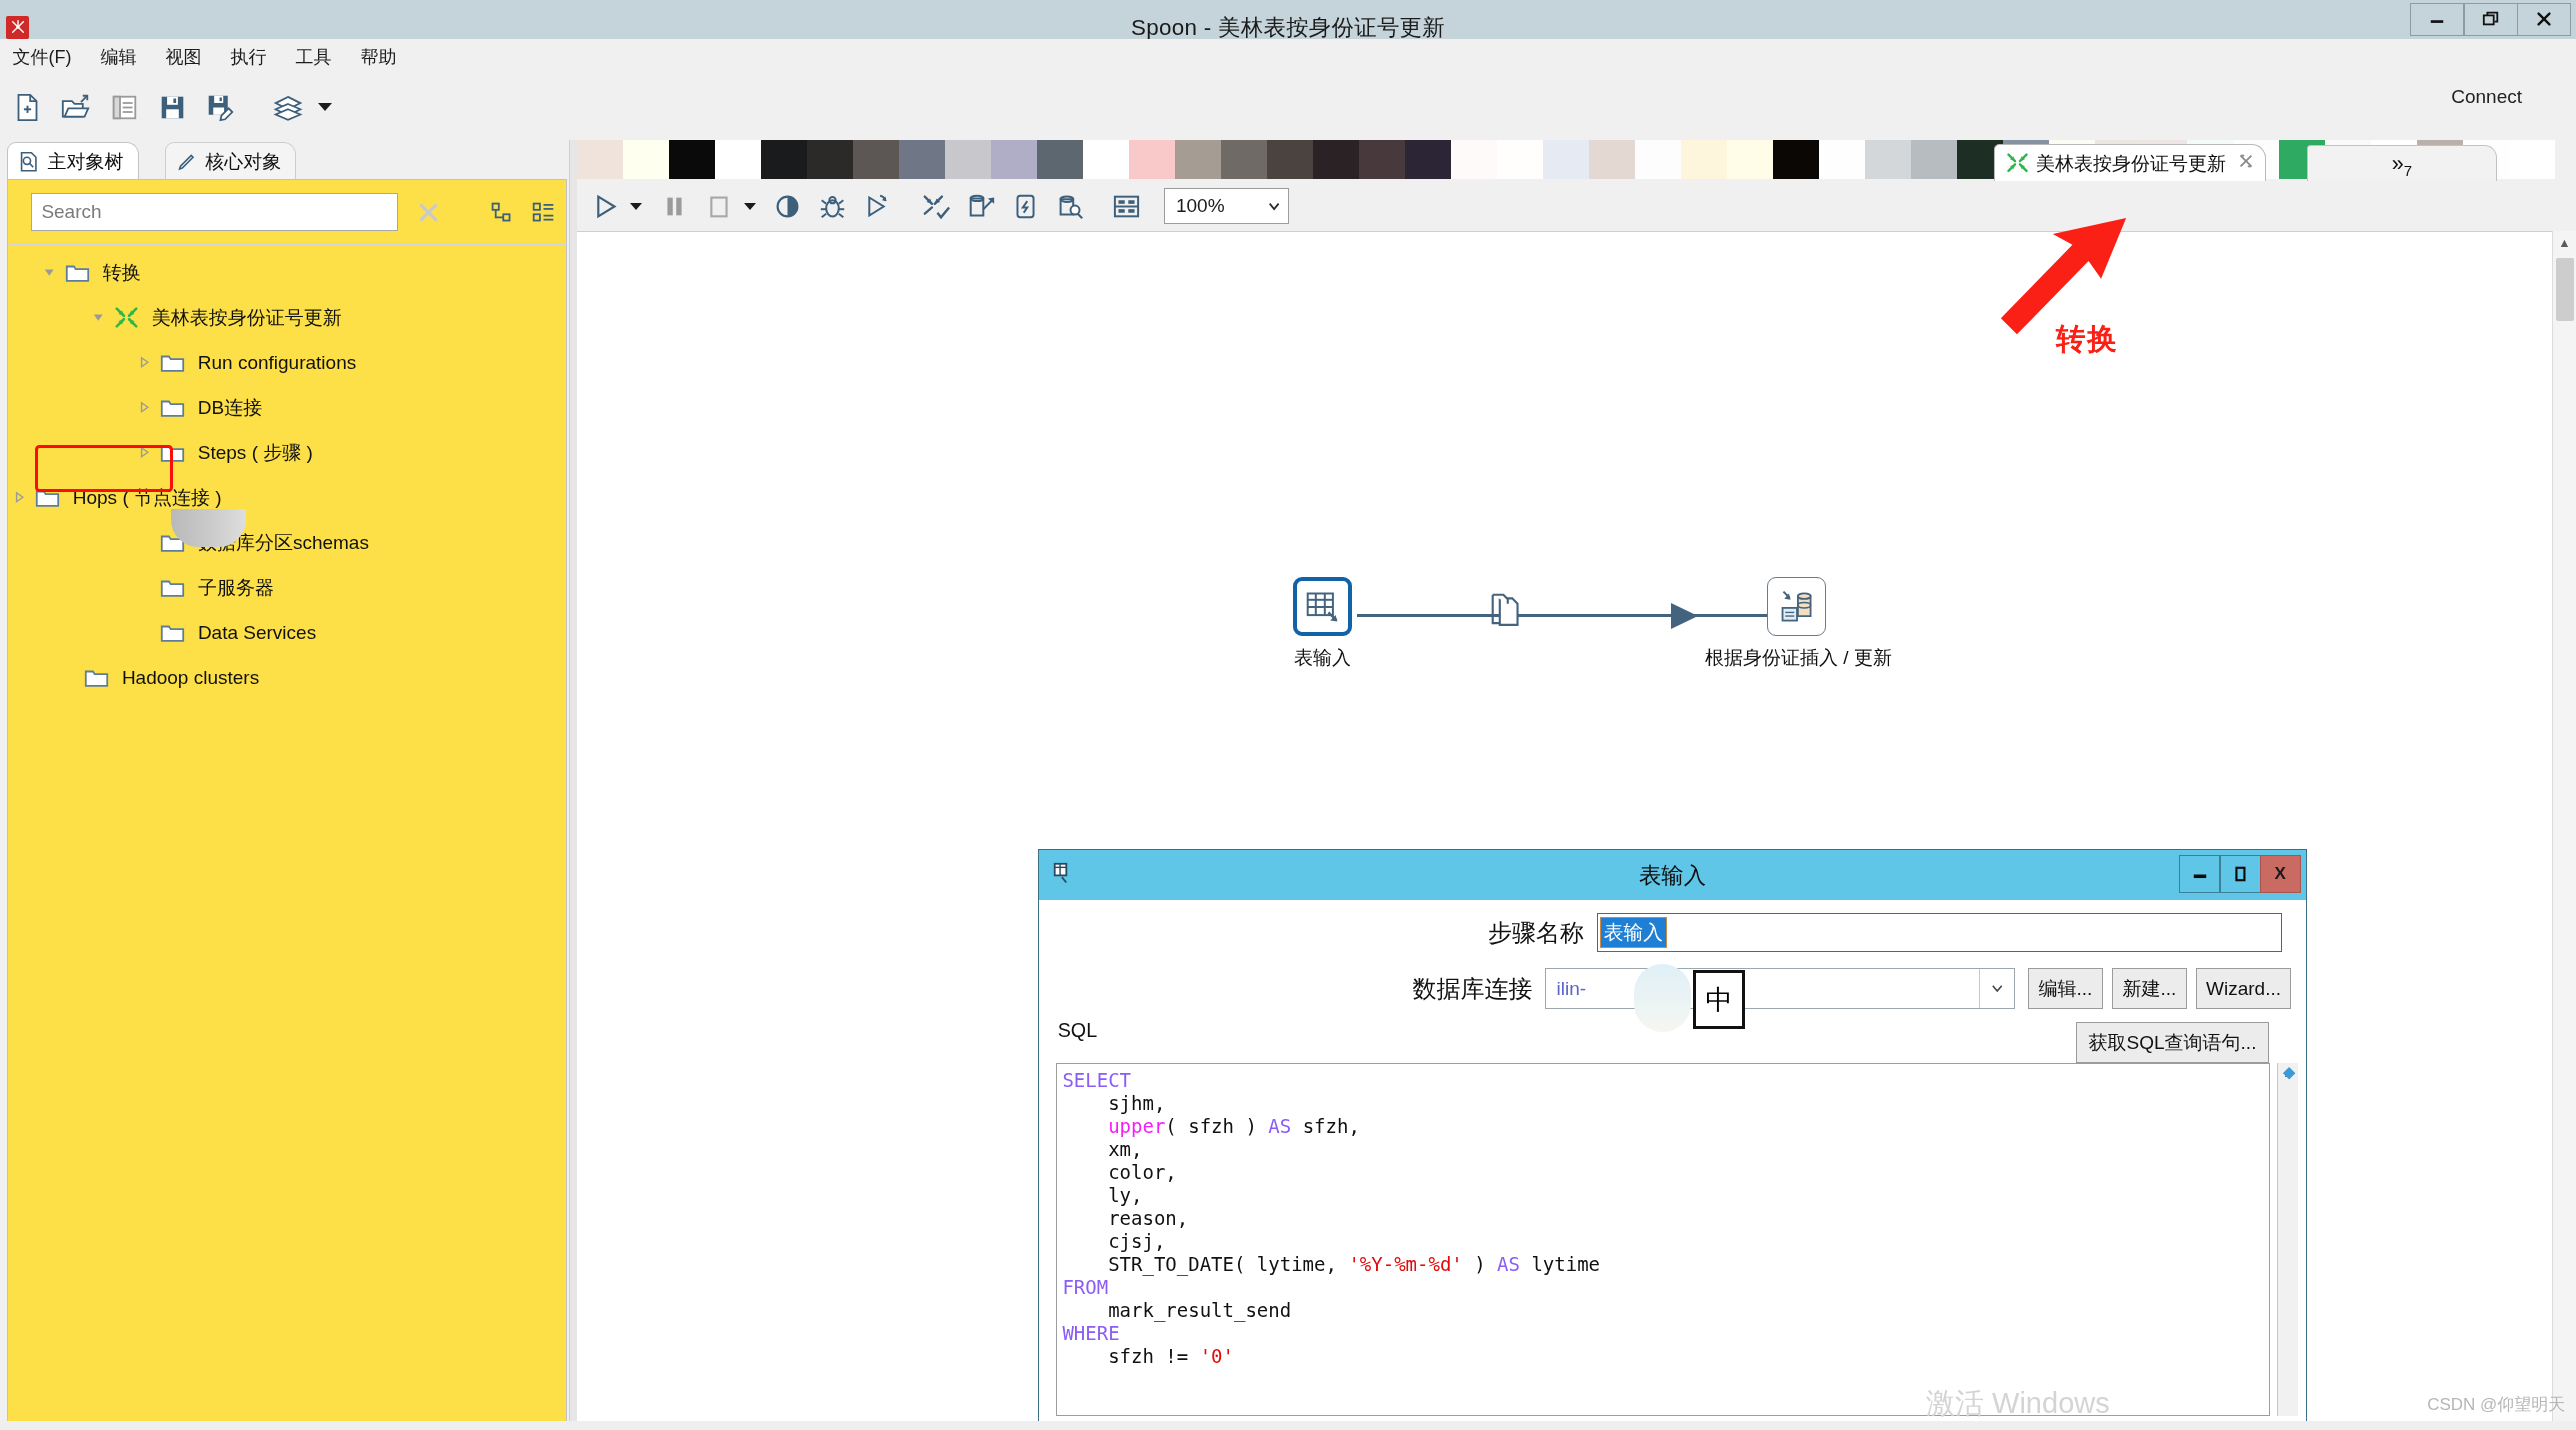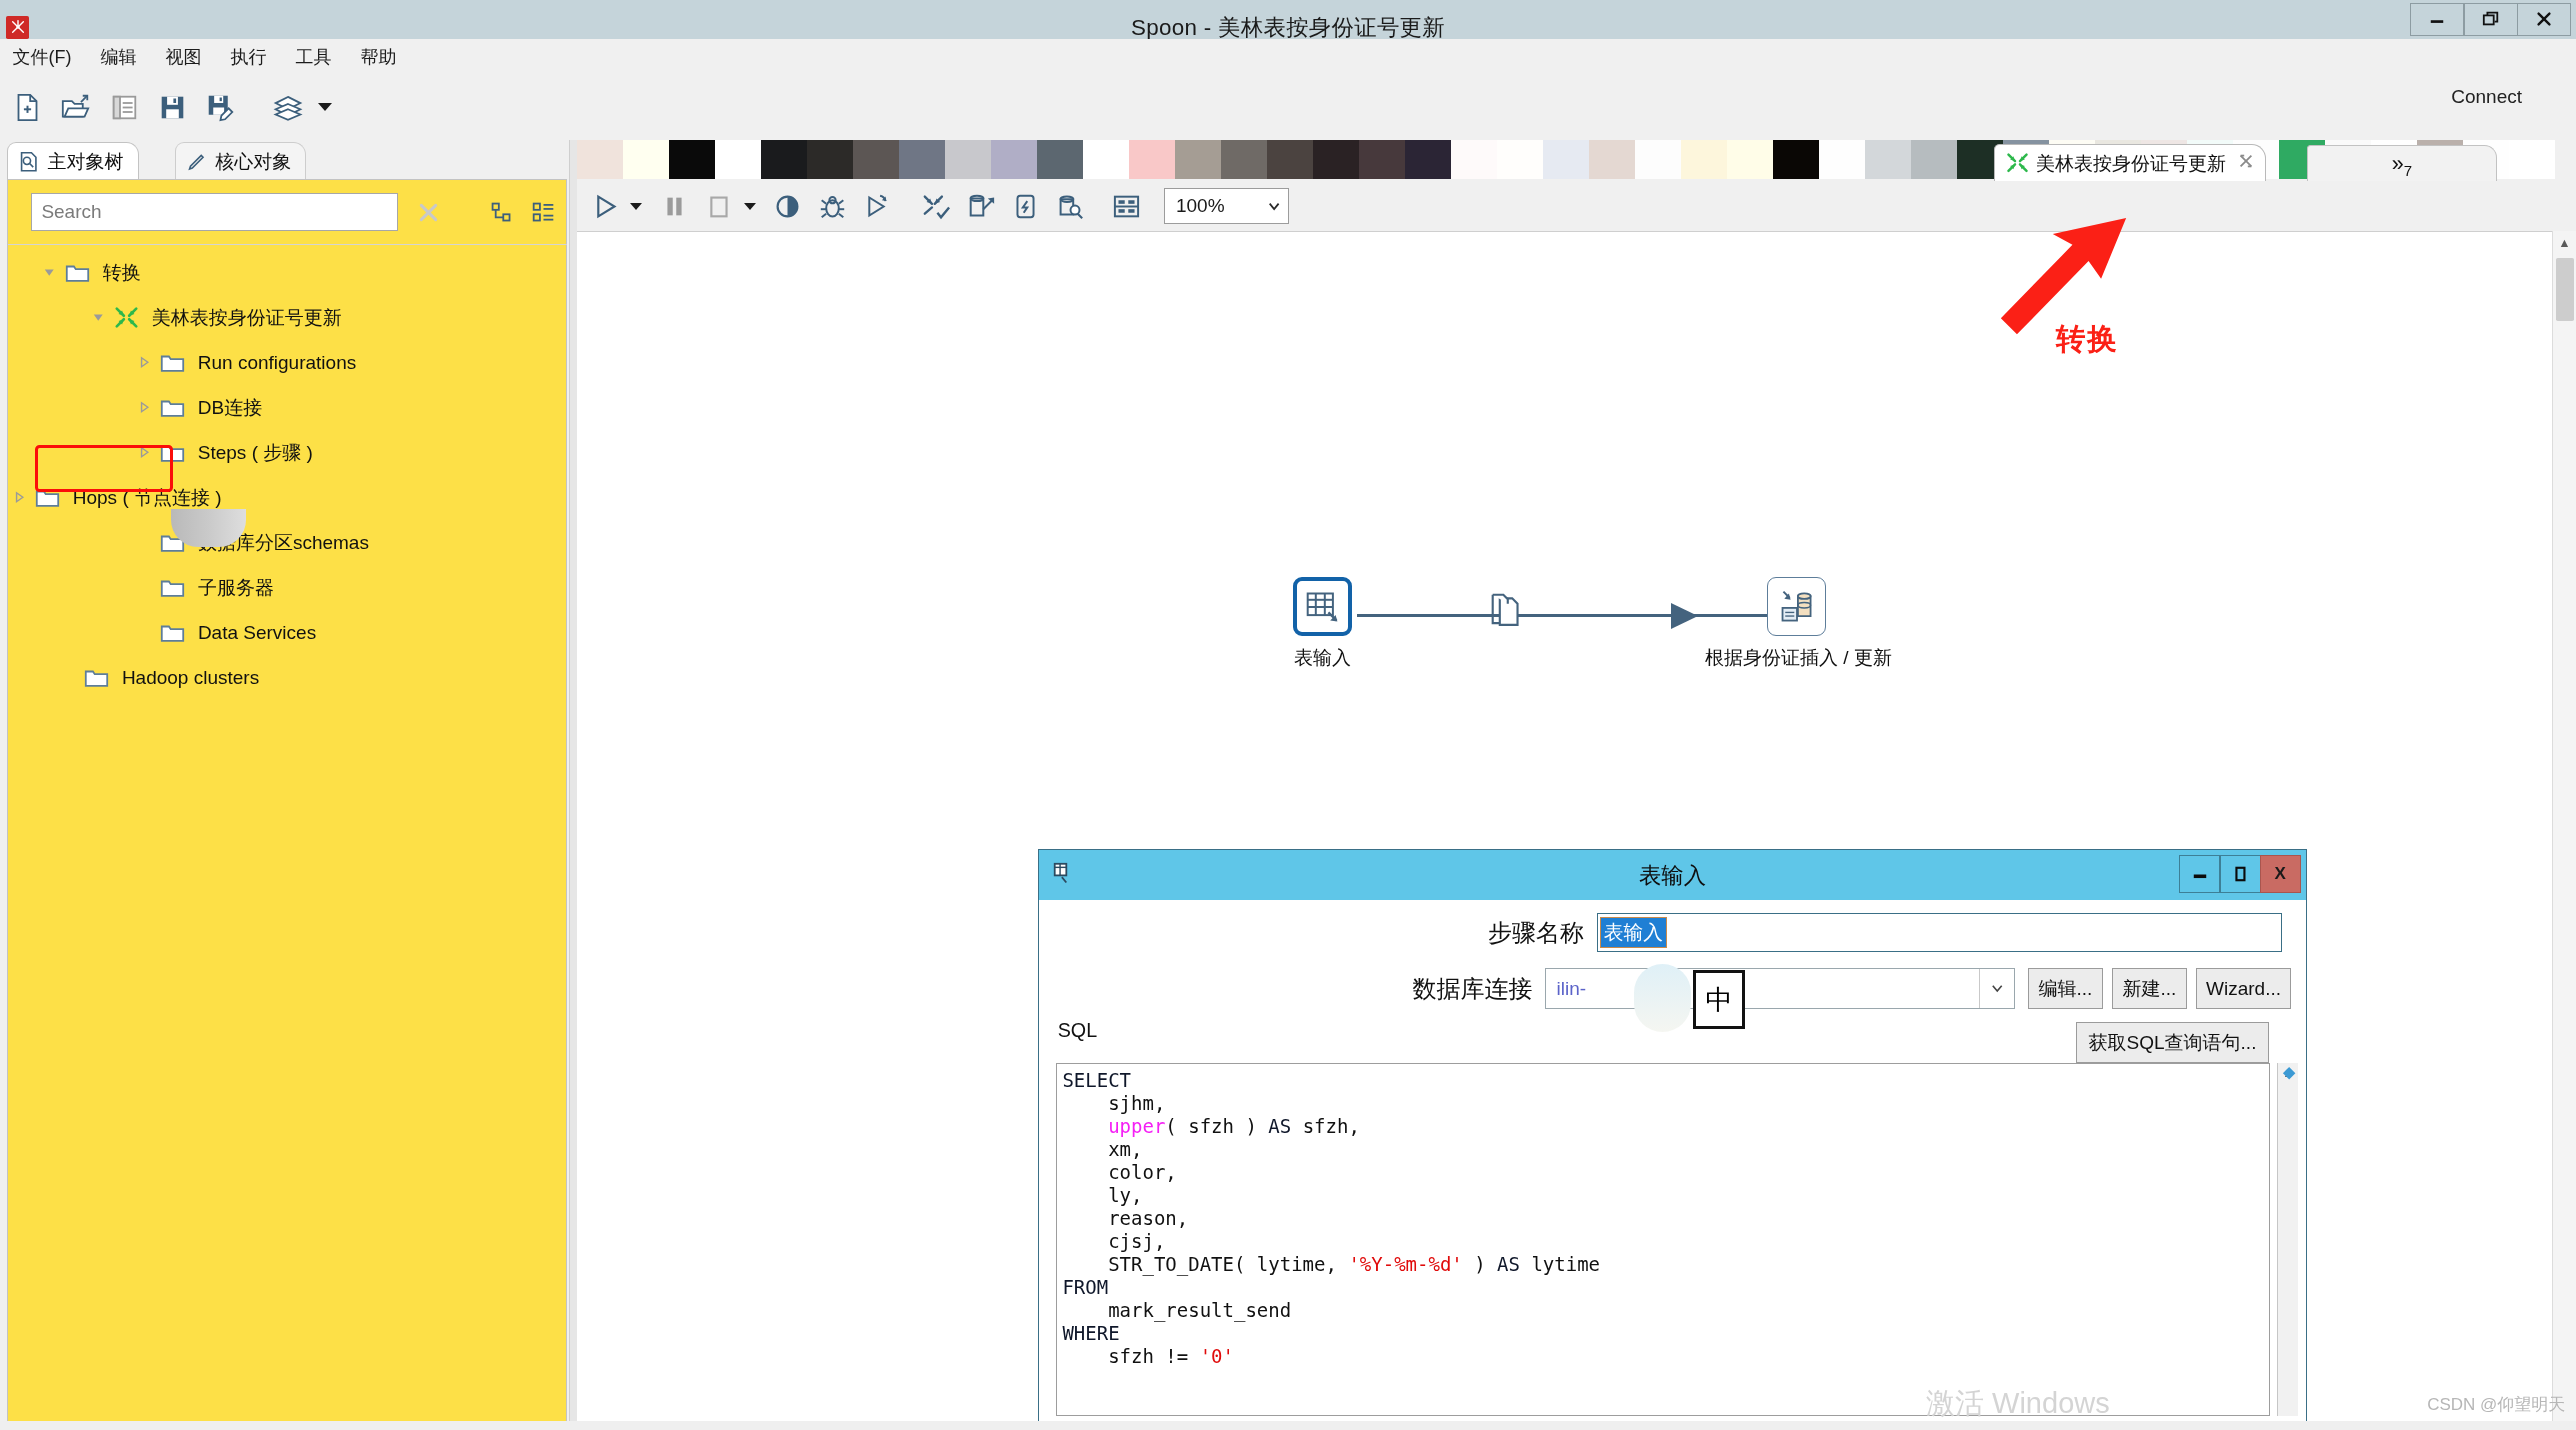--- a/index.html
+++ b/index.html
@@ -63,21 +63,21 @@
   .tabstrip{position:absolute;left:0;top:0;width:573px;height:39px;}
   .ltab{
     position:absolute;top:1.8px;height:38px;display:flex;align-items:center;
     padding:0 14.3px 0 9px;font-size:19px;color:#111;
   }
   .ltab.active{
     left:7.2px;background:#fff;border:0.9px solid #c3c3c3;border-bottom:none;
     border-radius:9px 12.5px 0 0;
   }
   .ltab.inactive{
-    left:175px;background:#f4f4f4;border:0.9px solid #cdcdcd;border-bottom:none;
+    left:165px;background:#f4f4f4;border:0.9px solid #cdcdcd;border-bottom:none;
     border-radius:9px 12.5px 0 0;
   }
   .ltab .ico{width:23px;height:23px;margin-right:7.2px;display:flex;align-items:center;justify-content:center;}
   .panelbody{
     position:absolute;left:7.2px;top:39px;width:560px;height:1248px;
     background:#fde047;border:0.9px solid #c3c3c3;border-top:0.9px solid #c3c3c3;box-sizing:border-box;
   }
   .searchrow{position:absolute;left:12.5px;top:12.5px;width:532px;height:39px;}
   .searchbox{
     position:absolute;left:10.7px;top:0;width:367px;height:38px;box-sizing:border-box;
@@ -223,21 +223,21 @@
   }
   .sqllabel{position:absolute;left:10.7px;top:115px;font-size:19.7px;color:#111;}
   .sqlbox{
     position:absolute;left:9px;top:159px;width:1214px;height:353px;
     border:0.9px solid #9d9d9d;background:#fff;box-sizing:border-box;overflow:hidden;
   }
   .sqltext{
     margin:5.4px 0 0 5.4px;font-family:"DejaVu Sans Mono","Liberation Mono",monospace;
     font-size:19px;line-height:23px;white-space:pre;color:#111;
   }
-  .k{color:#0f172a;} .fn{color:#f51ff5;} .s{color:#e00b0b;}
+  .k{color:#8b5cf6;} .fn{color:#f51ff5;} .s{color:#e00b0b;}
   .sqlscroll{
     position:absolute;right:0;top:159px;width:19.7px;height:353px;background:#f1f1f1;border-left:0.9px solid #c6c6c6;
   }
   .sqlscroll .a{width:19.7px;height:19.7px;display:flex;align-items:center;justify-content:center;font-size:10.7px;color:#555;}
   .sqlmark{position:absolute;right:1.8px;top:162px;width:14.3px;height:14.3px;}
 
   .watermark{
     position:absolute;left:1926px;top:1384px;font-size:29px;color:#d4d4d4;white-space:nowrap;
   }
   .csdn{

